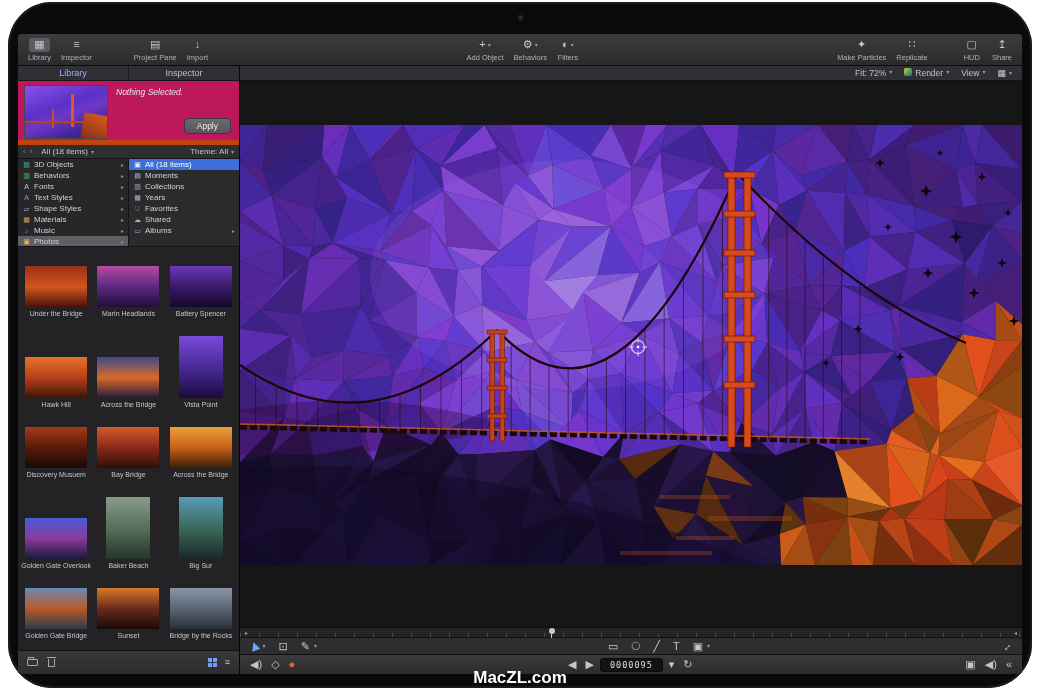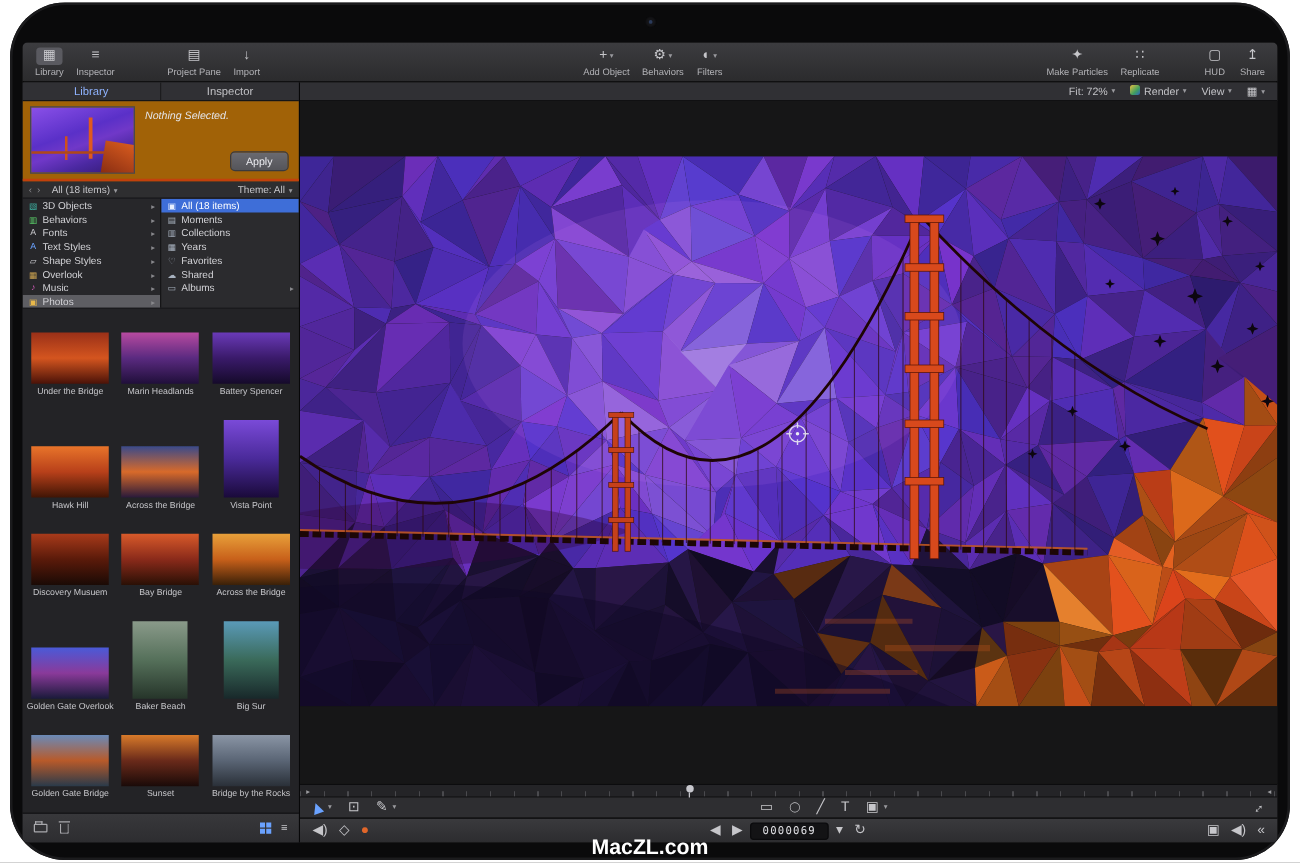--- a/index.html
+++ b/index.html
@@ -22,21 +22,21 @@
 .gi{color:#c6c6ca;font-size:11px;line-height:1}
 .caret{font-size:6px;margin-left:2px;color:#9a9a9e}
 .caret2{font-size:6px;color:#9a9a9e}
 .tlbl{font-size:7.5px;color:#b2b2b6;margin-top:1px;white-space:nowrap}
 
 .lpanel{position:absolute;left:0;top:32px;bottom:0;width:222px;background:#262628;border-right:1px solid #070708;display:flex;flex-direction:column}
 .ptabs{height:15px;display:flex;background:#303034;border-bottom:1px solid #151517;font-size:9px;flex:none}
 .ptab{flex:1;display:flex;align-items:center;justify-content:center;color:#c0c0c4}
 .ptab+.ptab{border-left:1px solid #1c1c1e}
 .ptab.active{color:#8fb3ff}
-.preview{height:64px;display:flex;padding:4px 6px;gap:8px;background:#a16207;border-bottom:2px solid #c2410c;position:relative;flex:none}
+.preview{height:64px;display:flex;padding:4px 6px;gap:8px;background:#be185d;border-bottom:5px solid #c2410c;position:relative;flex:none}
 .pv-thumb{width:84px;height:54px;border:1px solid #48484c;position:relative;overflow:hidden;flex:none;background:linear-gradient(160deg,#8a50e8 0%,#5a30c8 40%,#7038c8 55%,#4a28a0 75%,#30186a 100%)}
 .pv-thumb .t1{position:absolute;left:56%;top:16%;width:3px;height:62%;background:#e05a1e}
 .pv-thumb .t2{position:absolute;left:33%;top:45%;width:2px;height:35%;background:#d0501c}
 .pv-thumb .dk{position:absolute;left:0;top:68%;width:100%;height:2px;background:#b04818}
 .pv-thumb .rk{position:absolute;right:-9px;bottom:-7px;width:42%;height:58%;background:linear-gradient(200deg,#e06020,#802810);transform:rotate(9deg)}
 .pv-status{font-size:8.5px;font-style:italic;color:#e4e4e8;margin-top:2px}
 .apply-btn{position:absolute;right:8px;bottom:6px;font-size:8.5px;color:#ececf0;background:linear-gradient(#6a6a70,#55555a);border:1px solid #3a3a3e;border-radius:4px;padding:2px 12px}
 .bnav{height:14px;display:flex;align-items:center;background:#2e2e30;border-bottom:1px solid #151517;font-size:8px;color:#c6c6ca;padding:0 5px;gap:4px;flex:none}
 .bnav .arr{color:#8a8a8e}
 .bnav .loc{margin-left:5px;display:flex;align-items:center;gap:3px}
@@ -237,21 +237,21 @@
               <span class="rlb" data-name="row-label">Text Styles</span>
               <span class="rar" data-name="disclosure-icon">▸</span>
             </div>
             <div class="row" data-name="category-shape-styles">
               <span class="ric" data-name="shape-style-icon" style="color: rgb(208, 208, 212);">▱</span>
               <span class="rlb" data-name="row-label">Shape Styles</span>
               <span class="rar" data-name="disclosure-icon">▸</span>
             </div>
             <div class="row" data-name="category-materials">
               <span class="ric" data-name="material-icon" style="color: rgb(200, 160, 80);">▦</span>
-              <span class="rlb" data-name="row-label">Overlook</span>
+              <span class="rlb" data-name="row-label">Materials</span>
               <span class="rar" data-name="disclosure-icon">▸</span>
             </div>
             <div class="row" data-name="category-music">
               <span class="ric" data-name="music-icon" style="color: rgb(208, 90, 184);">♪</span>
               <span class="rlb" data-name="row-label">Music</span>
               <span class="rar" data-name="disclosure-icon">▸</span>
             </div>
             <div class="row selgray" data-name="category-photos">
               <span class="ric" data-name="photos-icon" style="color: rgb(232, 184, 74);">▣</span>
               <span class="rlb" data-name="row-label">Photos</span>
@@ -1067,21 +1067,21 @@
           </div>
         <span class="sp"></span>
         <div class="toolgrp" id="tr-play" data-name="transport-controls">
             <span data-name="step-back-tool" style="display: inline-flex; align-items: center; gap: 2px;">
               <span class="gi" data-name="step-back-icon">◀</span>
             </span>
             <span data-name="play-tool" style="display: inline-flex; align-items: center; gap: 2px;">
               <span class="gi" data-name="play-icon">▶</span>
             </span>
           </div>
-        <span class="tc" data-name="timecode-display">0000069</span>
+        <span class="tc" data-name="timecode-display">0000095</span>
         <div class="toolgrp" id="tr-after" data-name="transport-after-icons">
             <span data-name="caret-down-tool" style="display: inline-flex; align-items: center; gap: 2px;">
               <span class="gi" data-name="caret-down-icon">▾</span>
             </span>
             <span data-name="loop-tool" style="display: inline-flex; align-items: center; gap: 2px;">
               <span class="gi" data-name="loop-icon">↻</span>
             </span>
           </div>
         <span class="sp"></span>
         <div class="toolgrp" id="tr-right" data-name="transport-right-icons">

